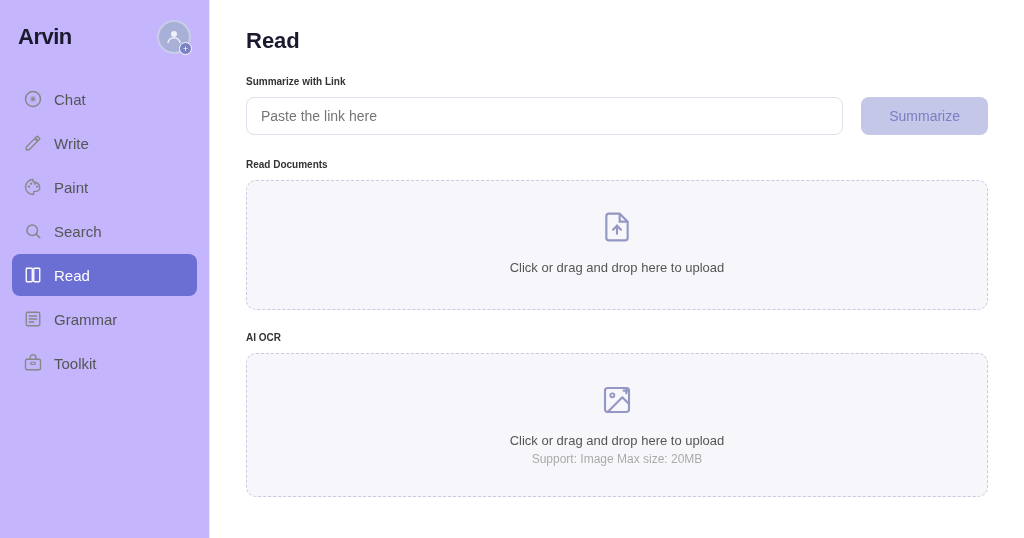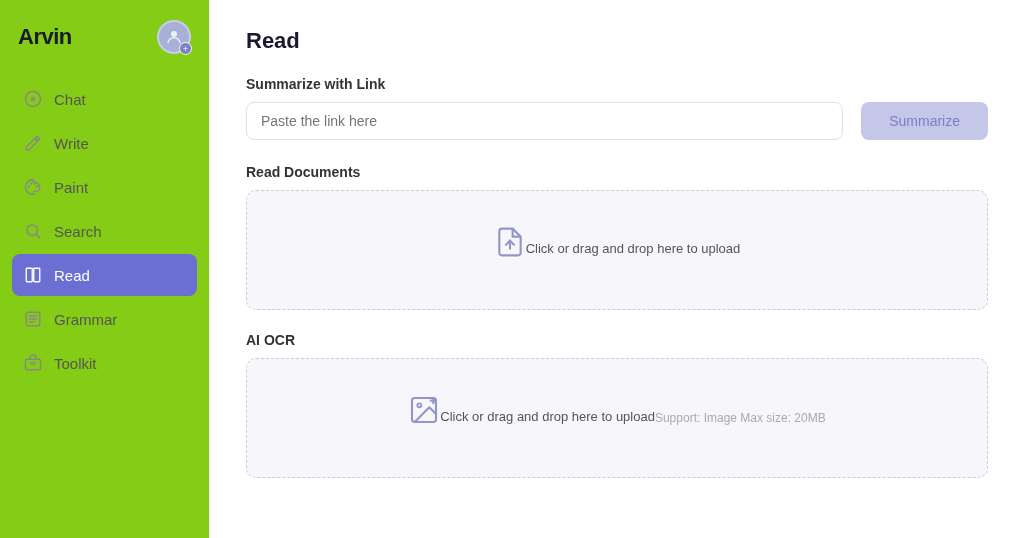--- a/index.html
+++ b/index.html
@@ -10,21 +10,21 @@
       width: 1024px;
       height: 538px;
       overflow: hidden;
     }
 
     
     .sidebar {
       width: 210px;
       min-width: 210px;
       height: 538px;
-      background: #84cc16;
+      background: #c4b5fd;
       display: flex;
       flex-direction: column;
       padding: 20px 12px;
       border-right: 1px solid #ebebf0;
     }
     .sidebar-header {
       display: flex;
       align-items: center;
       justify-content: space-between;
       margin-bottom: 24px;
@@ -116,21 +116,21 @@
     }
     .page-title {
       font-size: 22px;
       font-weight: 600;
       color: #1a1a2e;
       margin-bottom: 22px;
     }
 
     
     .section-label {
-      font-size: 14px;
+      font-size: 10px;
       font-weight: 600;
       color: #333;
       margin-bottom: 10px;
     }
 
     
     .summarize-row {
       display: flex;
       gap: 18px;
       margin-bottom: 24px;
@@ -156,21 +156,21 @@
       cursor: pointer;
       white-space: nowrap;
     }
 
     
     .upload-zone {
       border: 1.5px dashed #c8cae0;
       border-radius: 10px;
       background: #f7f7fb;
       display: flex;
-      flex-direction: row;
+      flex-direction: column;
       align-items: center;
       justify-content: center;
       padding: 30px 28px;
       margin-bottom: 22px;
       cursor: pointer;
       min-height: 120px;
     }
     .upload-icon {
       font-size: 28px;
       color: #9496c4;

